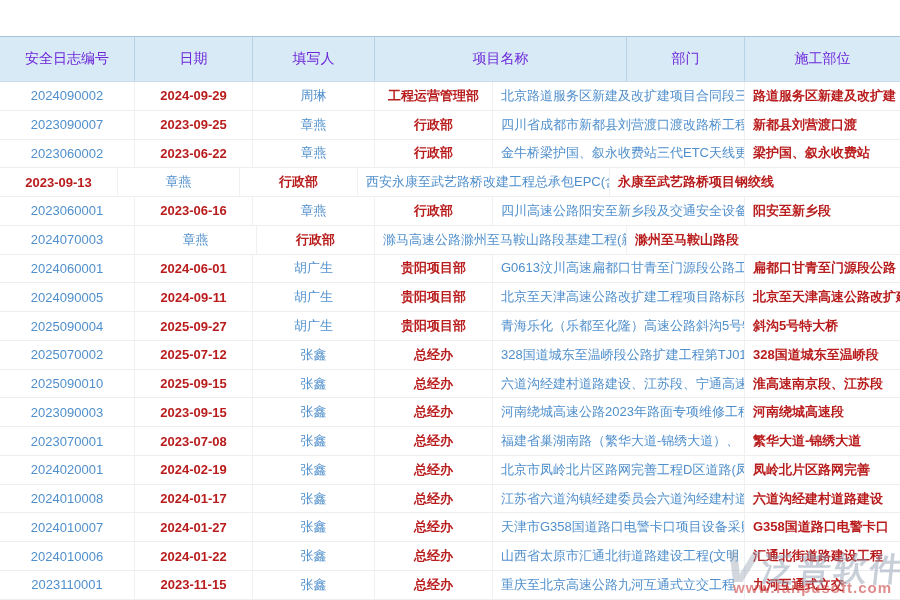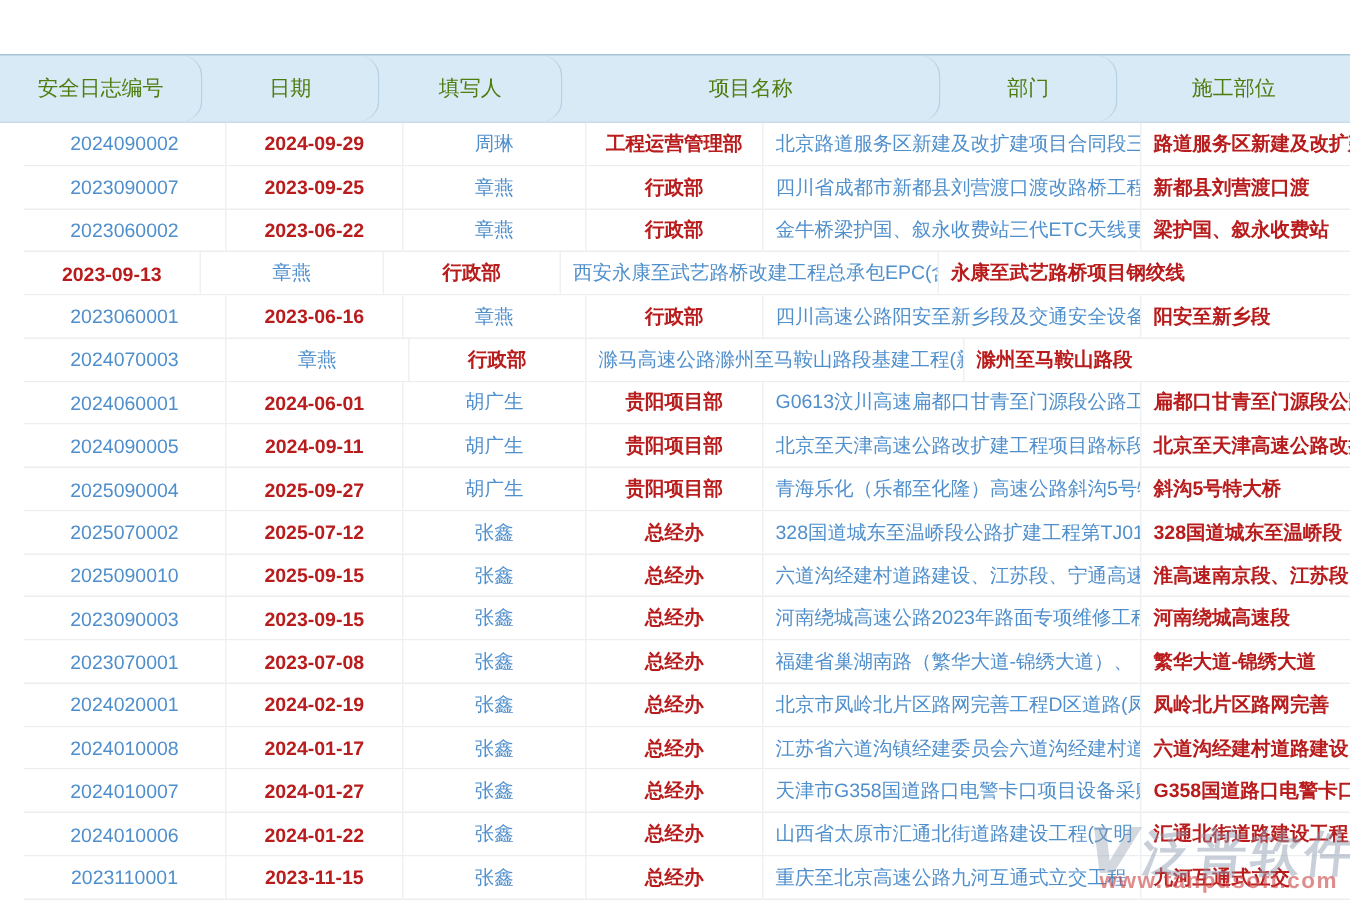--- a/index.html
+++ b/index.html
@@ -10,26 +10,26 @@
   }
   .title-bar{height:36px;box-sizing:border-box;padding-top:19px;text-align:center;margin-top:31px;}
   .page-title{font-size:21px;font-weight:bold;color:#3d3d3d;letter-spacing:1px;}
   .grid{position:absolute;top:36px;left:0;right:0;bottom:0;display:flex;flex-direction:column;}
   .thead{
     display:flex;height:46px;flex:0 0 46px;box-sizing:border-box;
     background:#d9eaf7;border-top:1px solid #a7c4da;border-bottom:1px solid #c8dcec;
   }
   .th{
     display:flex;align-items:center;justify-content:center;box-sizing:border-box;
-    color:#4d7c0f;font-size:14px;border-right:1px solid #b7d1e5;
-    white-space:nowrap;overflow:hidden;border-radius:14px;
+    color:#6d28d9;font-size:14px;border-right:1px solid #b7d1e5;
+    white-space:nowrap;overflow:hidden;
   }
   .th:last-child{border-right:none;}
   .tbody{flex:1 1 auto;overflow:hidden;}
-  .tr{display:flex;height:28.78px;box-sizing:border-box;border-bottom:1px solid #eceef0;background:#ffffff;margin-left:16px;}
+  .tr{display:flex;height:28.78px;box-sizing:border-box;border-bottom:1px solid #eceef0;background:#ffffff;}
   .td{
     display:flex;align-items:center;box-sizing:border-box;font-size:13px;
     border-right:1px solid #eef1f3;white-space:nowrap;overflow:hidden;
   }
   .td:last-child{border-right:none;}
   .w0{width:135px;flex:0 0 135px;}
   .w1{width:118px;flex:0 0 118px;}
   .w2{width:122px;flex:0 0 122px;font-family:Liberation Mono, monospace;}
   .w3{width:118px;flex:0 0 118px;}
   .w4{width:252px;flex:0 0 252px;}

